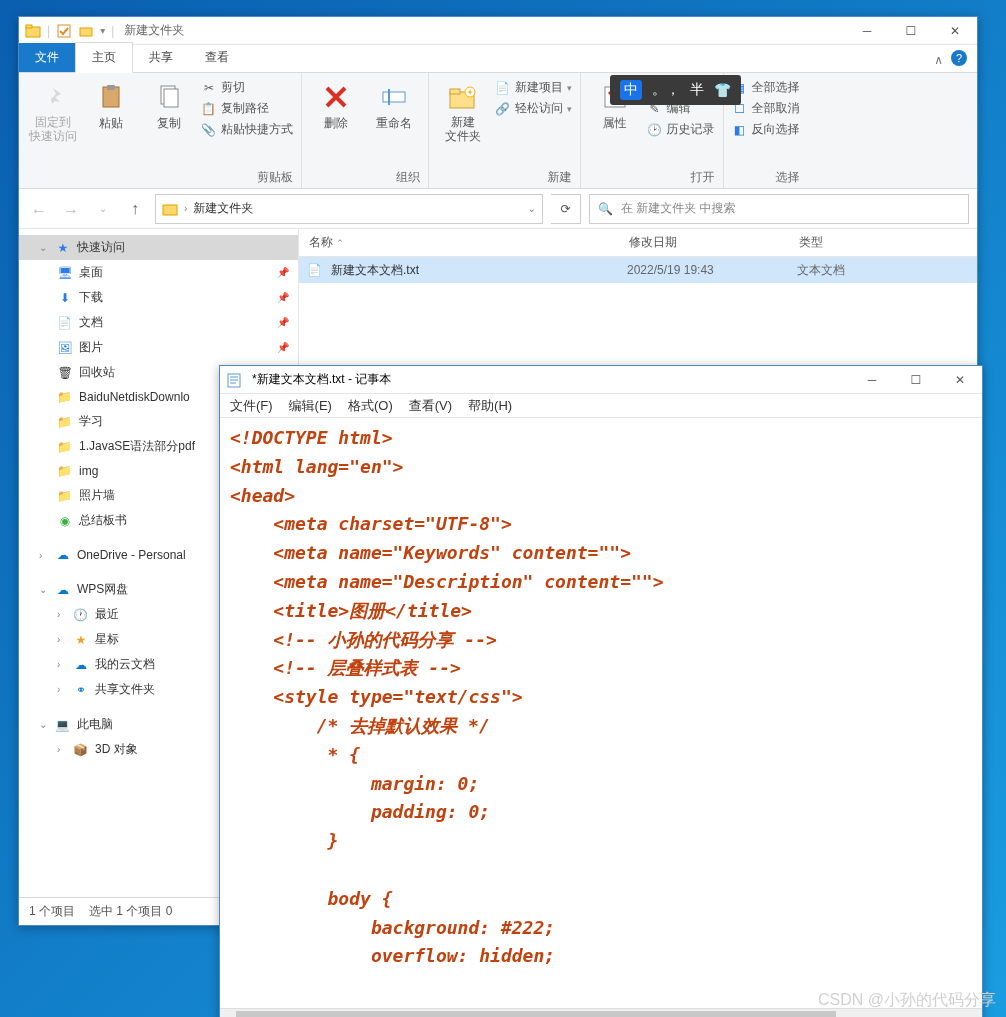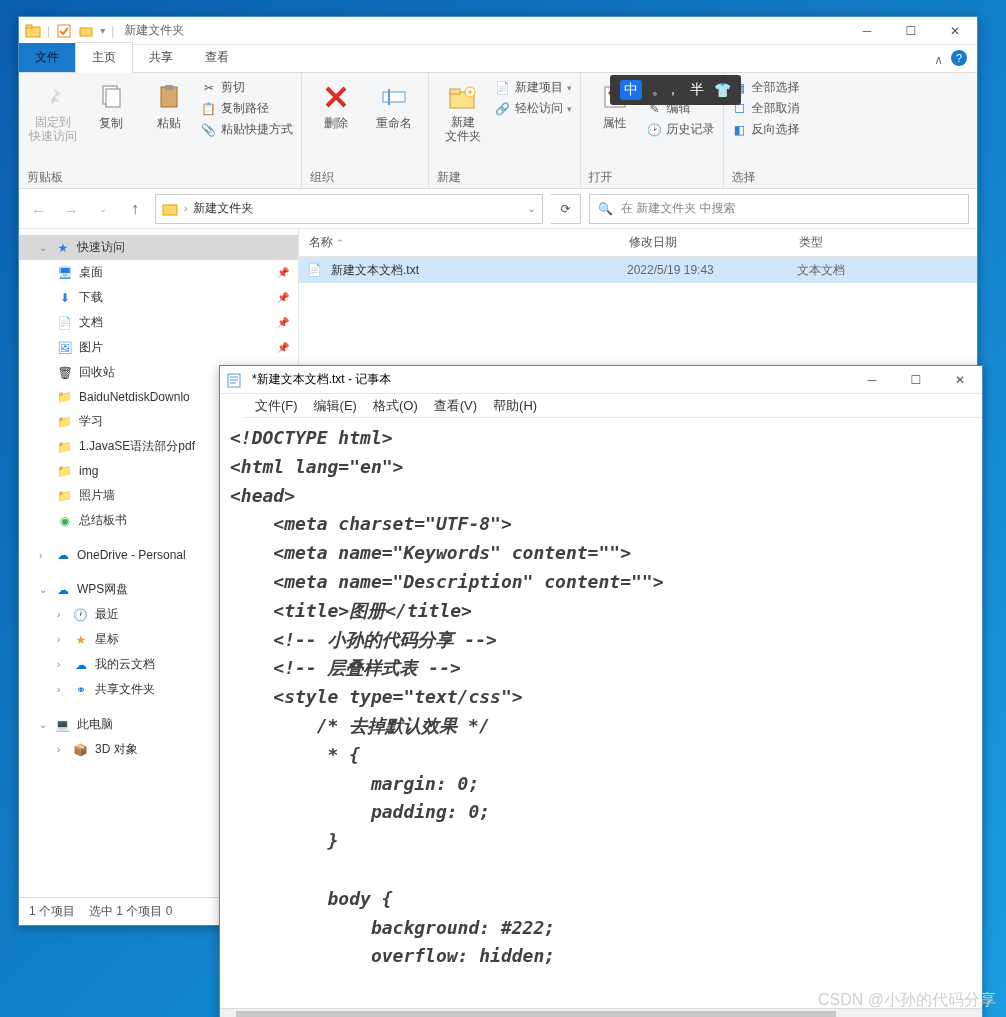--- a/index.html
+++ b/index.html
@@ -9,29 +9,29 @@
 #explorer{left:18px;top:16px;width:960px;height:910px;}
 .titlebar{height:28px;display:flex;align-items:center;background:#fff;border-bottom:1px solid #e5e5e5;}
 .titlebar .qat{display:flex;align-items:center;gap:6px;padding-left:6px;}
 .qat-icon{width:16px;height:16px;display:flex;align-items:center;justify-content:center;}
 .titlebar .title{margin-left:10px;color:#666;}
 .winbtns{margin-left:auto;display:flex;}
 .winbtn{width:44px;height:28px;display:flex;align-items:center;justify-content:center;color:#555;}
 
 .ribbon-tabs{height:28px;display:flex;align-items:end;border-bottom:1px solid #dadada;position:relative;}
 .rtab{padding:6px 16px;color:#444;}
-.rtab.file{background:#1979ca;color:#0f172a;}
+.rtab.file{background:#1979ca;color:#ffffff;}
 .rtab.active{border:1px solid #dadada;border-bottom:1px solid #fff;background:#fff;margin-bottom:-1px;}
 .help{width:16px;height:16px;border-radius:50%;background:#1979ca;color:#fff;display:flex;align-items:center;justify-content:center;font-size:11px;position:absolute;right:10px;top:5px;}
 .caret-toggle{position:absolute;right:34px;top:8px;color:#777;}
 
 .ribbon{height:116px;background:#f5f6f7;border-bottom:1px solid #dadada;display:flex;}
 .rgroup{border-right:1px solid #e0e0e0;padding:4px 8px 2px;display:flex;flex-direction:column;}
 .rgroup .body{flex:1;display:flex;gap:6px;}
-.rgroup .label{text-align:left;color:#6a6a6a;font-size:12px;padding-top:2px;}
+.rgroup .label{text-align:right;color:#6a6a6a;font-size:12px;padding-top:2px;}
 .bigbtn{display:flex;flex-direction:column;align-items:center;width:52px;padding-top:4px;gap:2px;color:#555;}
 .bigbtn .ico{width:32px;height:32px;display:flex;align-items:center;justify-content:center;}
 .bigbtn.dis{opacity:0.5;}
 .vlist{display:flex;flex-direction:column;gap:4px;padding-top:2px;}
 .smallbtn{display:flex;align-items:center;gap:4px;color:#555;white-space:nowrap;}
 .smallbtn .ico{width:16px;height:16px;display:inline-flex;align-items:center;justify-content:center;}
 
 .navbar{height:40px;display:flex;align-items:center;gap:8px;padding:4px 8px;border-bottom:1px solid #e5e5e5;}
 .navarrow{width:24px;height:24px;color:#bbb;display:flex;align-items:center;justify-content:center;font-size:16px;}
 .navarrow.up{color:#666;}
@@ -53,22 +53,22 @@
 .filehead{display:flex;align-items:center;height:28px;border-bottom:1px solid #e5e5e5;color:#555;}
 .fh-col{padding:0 10px;}
 .filerow{display:flex;align-items:center;height:26px;background:#cfe6fb;}
 .filerow .fico{width:16px;margin:0 8px;}
 .statusbar{height:28px;border-top:1px solid #dadada;display:flex;align-items:center;gap:14px;padding:0 10px;color:#555;}
 
 #ime{position:absolute;left:610px;top:75px;background:#3a3a3a;color:#fff;height:30px;border-radius:3px;display:flex;align-items:center;padding:0 10px;gap:10px;font-size:14px;}
 #ime .zh{background:#1a73e8;border-radius:3px;padding:1px 4px;}
 
 #notepad{left:219px;top:365px;width:764px;height:670px;}
-#notepad .npmenu{height:24px;display:flex;align-items:center;gap:16px;padding:0 10px;border-bottom:1px solid #e5e5e5;font-size:13px;margin-left:25px;}
-#notepad .npbody{height:calc(100% - 28px - 24px - 26px);overflow:auto;padding:6px 10px;font-family:Consolas,monospace;font-size:18px;font-style:italic;font-weight:bold;line-height:1.6;white-space:pre;color:#404040;}
+#notepad .npmenu{height:24px;display:flex;align-items:center;gap:16px;padding:0 10px;border-bottom:1px solid #e5e5e5;font-size:13px;}
+#notepad .npbody{height:calc(100% - 28px - 24px - 26px);overflow:auto;padding:6px 10px;font-family:Consolas,monospace;font-size:18px;font-style:italic;font-weight:bold;line-height:1.6;white-space:pre;color:#c2410c;}
 #notepad .scroll-h{height:18px;background:#f0f0f0;border-top:1px solid #ddd;position:relative;}
 #notepad .scroll-h .thumb{position:absolute;left:16px;top:2px;height:14px;width:600px;background:#c8c8c8;}
 #notepad .npstatus{height:26px;border-top:1px solid #dadada;display:flex;align-items:center;font-size:13px;color:#555;}
 #notepad .npstatus>div{border-left:1px solid #e0e0e0;padding:0 16px;height:100%;display:flex;align-items:center;}
 .watermark{position:absolute;right:10px;bottom:6px;color:#d0d0d0;font-size:16px;}
 svg{display:block;}
 </style>
 </head>
 <body>
 
@@ -122,34 +122,34 @@
               <svg width="24" height="24">
                 <path d="M12 3l3 6-5 5 1 5 3-3 5 1-5-5 6-3z" fill="#bcbcbc"></path>
               </svg>
             </span>
             <span style="white-space:pre;text-align:center;line-height:1.2">固定到
 快速访问</span>
           </div>
         <div class="bigbtn">
             <span class="ico">
               <svg width="28" height="28">
+                <rect x="6" y="4" width="16" height="20" fill="#d9a86c" stroke="#a0732f"></rect>
+                <rect x="10" y="2" width="8" height="5" fill="#999" rx="1"></rect>
+              </svg>
+            </span>
+            <span>粘贴</span>
+          </div>
+        <div class="bigbtn">
+            <span class="ico">
+              <svg width="28" height="28">
                 <rect x="6" y="3" width="14" height="18" fill="#fff" stroke="#888"></rect>
                 <rect x="9" y="6" width="14" height="18" fill="#fff" stroke="#888"></rect>
               </svg>
             </span>
             <span>复制</span>
-          </div>
-        <div class="bigbtn">
-            <span class="ico">
-              <svg width="28" height="28">
-                <rect x="6" y="4" width="16" height="20" fill="#d9a86c" stroke="#a0732f"></rect>
-                <rect x="10" y="2" width="8" height="5" fill="#999" rx="1"></rect>
-              </svg>
-            </span>
-            <span>粘贴</span>
           </div>
         <div class="vlist">
           <div class="smallbtn">
               <span class="ico">✂</span>
               <span>剪切</span>
             </div>
           <div class="smallbtn">
               <span class="ico">📋</span>
               <span>复制路径</span>
             </div>

